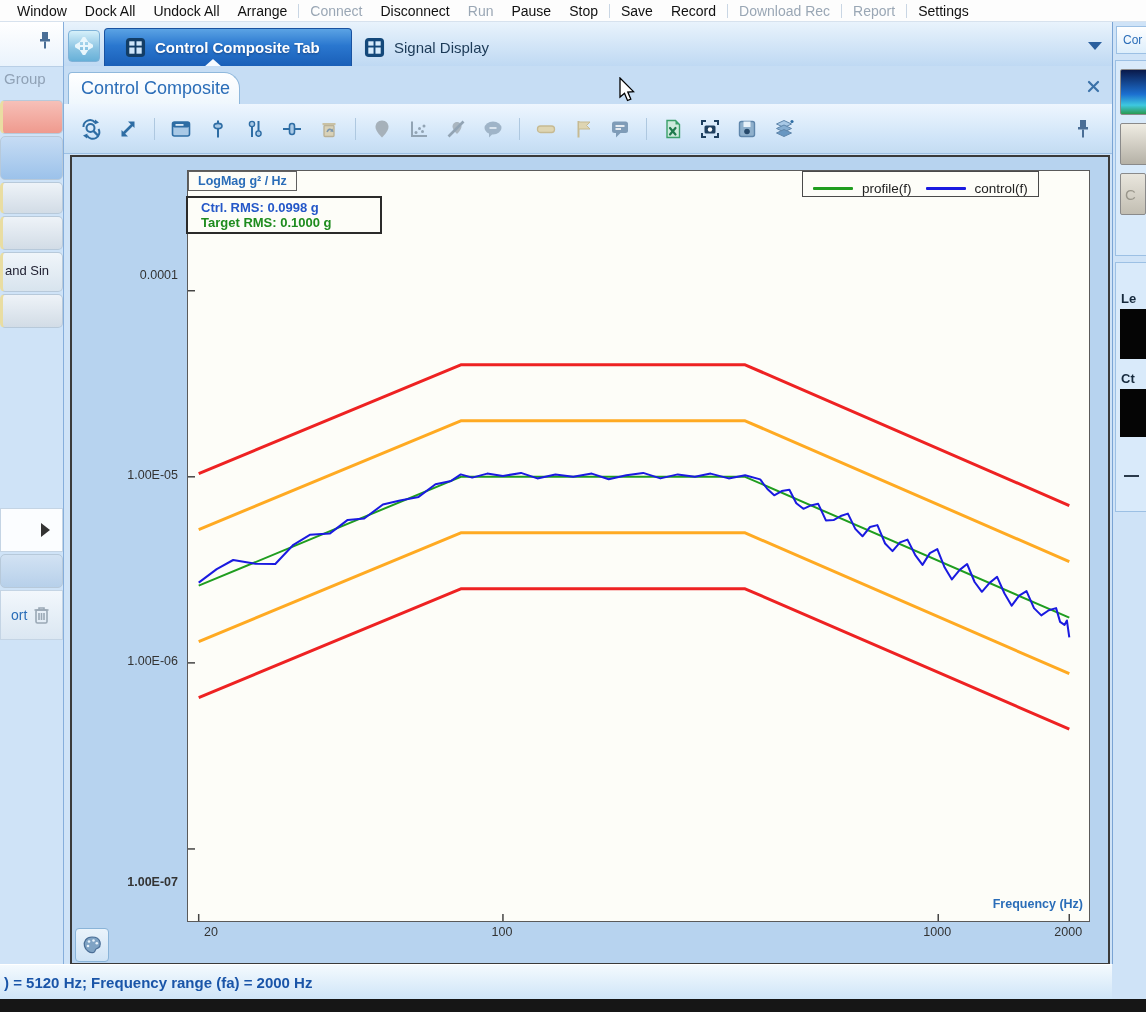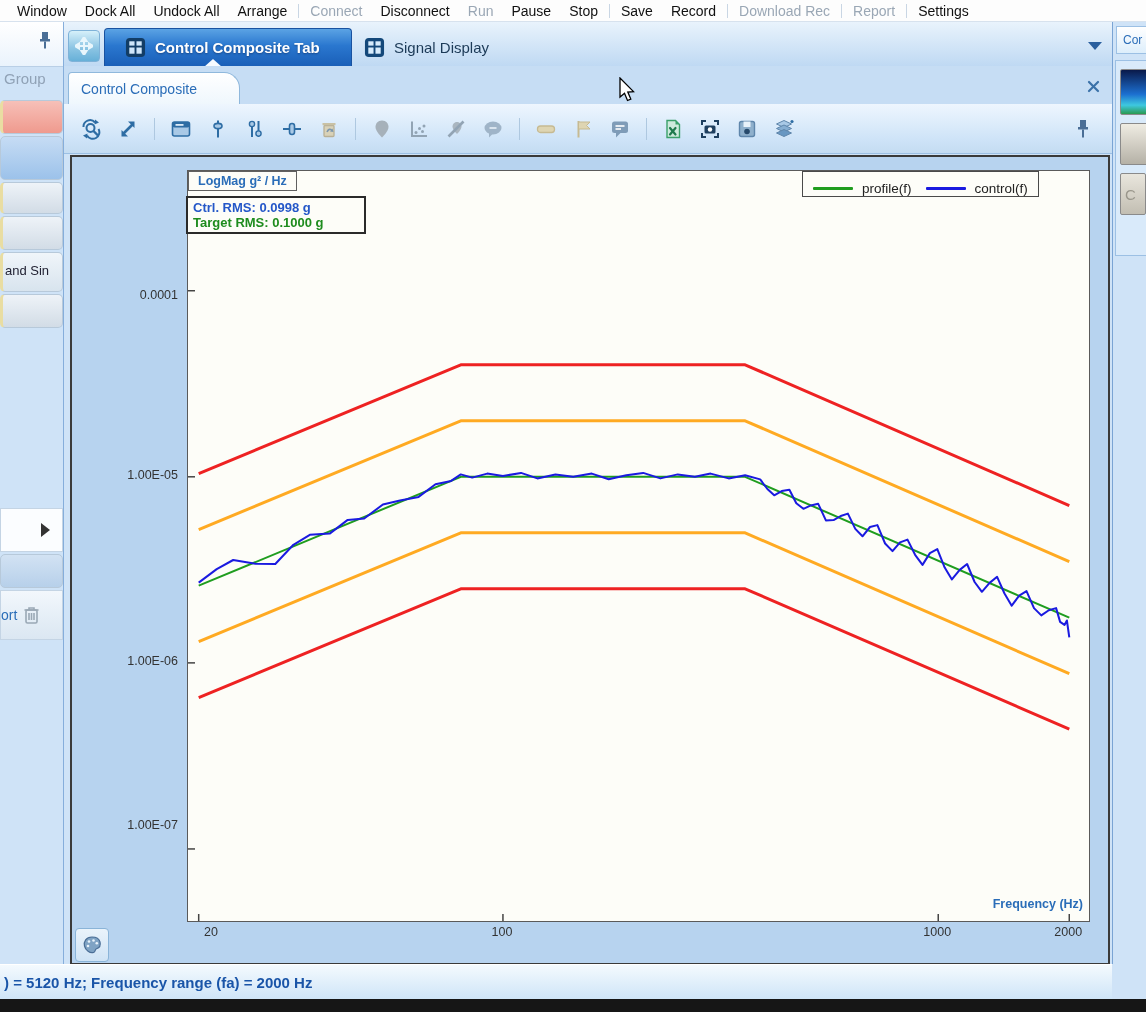--- a/index.html
+++ b/index.html
@@ -34,40 +34,40 @@
   #tab-notch{left:204px;top:59px;width:0;height:0;border-left:9px solid transparent;border-right:9px solid transparent;border-bottom:8px solid #f7fbff}
   #tab-inactive{left:360px;top:28px;width:160px;height:38px;display:flex;align-items:center;gap:9px;padding-left:4px;box-sizing:border-box}
   #tab-inactive .tlabel{color:#1c3a57;font-size:15px}
   .grid-ic{width:21px;height:21px}
   #tab-chevron{left:1088px;top:42px;width:0;height:0;border-left:7px solid transparent;border-right:7px solid transparent;border-top:8px solid #2a5f9e}
 
   #docrow{left:64px;top:66px;width:1048px;height:38px;background:#c6ddf4}
   #doc-tab{left:68px;top:72px;width:172px;height:32px;background:linear-gradient(#ffffff,#eff7fd);
     border:1px solid #8fb8dc;border-bottom:none;border-radius:4px 16px 0 0;
     display:flex;align-items:center;padding-left:12px;box-sizing:border-box}
-  #doc-tab span{color:#2a6db8;font-size:14px}
+  #doc-tab span{color:#2a6db8;font-size:18px}
   #doc-close{left:1083px;top:76px;width:20px;height:20px;display:flex;align-items:center;justify-content:center}
 
   #toolbar{left:64px;top:104px;width:1048px;height:50px;background:linear-gradient(#eef6fe,#cfe4f8 70%,#c4dcf2);
     border-bottom:1px solid #9cc0e4;display:flex;align-items:center;gap:15px;padding-left:16px;box-sizing:border-box}
   .ticon{width:22px;height:22px;flex:0 0 auto}
   .tsep{width:1px;height:22px;background:#aec8e0;flex:0 0 auto}
   #toolbar-pin{position:absolute;left:1072px;top:118px;width:22px;height:22px}
 
   
   #plot-container{left:70px;top:155px;width:1036px;height:806px;border:2px solid #3a3a3a;background:#b7d3ef}
   #plot-frame{left:187px;top:170px;width:901px;height:750px;border:1px solid #5a5a5a;background:#fdfdf8}
   #plot-svg{position:absolute;left:0;top:0}
   #ylabels{left:96px;top:170px;width:86px;height:750px}
   #ylabels span{position:absolute;right:4px;font-size:12.5px;color:#333;white-space:nowrap}
   #xlabels{left:187px;top:925px;width:901px;height:20px}
   #xlabels span{position:absolute;transform:translateX(-50%);font-size:12.5px;color:#333;white-space:nowrap}
   #logmag-box{left:188px;top:171px;border:1px solid #606060;background:#fdfdf8;padding:2px 9px;
     color:#2a6db8;font-weight:700;font-size:12.5px}
-  #rms-box{left:186px;top:196px;width:166px;border:2px solid #2a2a2a;background:#fdfdf8;padding:2px 5px}
+  #rms-box{left:186px;top:196px;width:166px;border:2px solid #2a2a2a;background:#fdfdf8;padding:2px 13px}
   #rms-box .ctrl{color:#2457c8;font-weight:700;font-size:13px;white-space:nowrap}
   #rms-box .tgt{color:#1e8c1e;font-weight:700;font-size:13px;white-space:nowrap}
   #legend-box{left:802px;top:171px;height:24px;border:1px solid #4a4a4a;background:#fdfdf8;
     display:flex;align-items:flex-end;gap:14px;padding:0 10px}
   .legend-item{display:flex;align-items:center;gap:9px}
   .legend-item .sw{width:40px;height:3px;border-radius:1px}
   .legend-item .lt{font-size:13.5px;color:#222}
   #freq-label{left:930px;top:897px;width:153px;text-align:right;color:#2a6db8;font-weight:700;font-size:12.5px}
   #palette-btn{left:75px;top:928px;width:32px;height:32px;border:1px solid #8ab4d8;border-radius:4px;
     background:linear-gradient(#eaf3fb,#cfe3f5);display:flex;align-items:center;justify-content:center}
@@ -132,21 +132,21 @@
   <div class="sb" style="top:160px;height:32px"></div>
   <div class="sb" style="top:194px;height:34px"></div>
   <div class="sb" style="top:230px;height:40px;background:linear-gradient(#f0f5fa,#d8e4ee)">
     <span class="sb-label">and Sin</span>
   </div>
   <div class="sb" style="top:272px;height:34px"></div>
   <div style="position:absolute;left:0;top:486px;width:63px;height:44px;background:#fbfdff;border:1px solid #c4d4e4;box-sizing:border-box">
     <span style="position:absolute;right:12px;top:14px;width:0;height:0;border-top:7px solid transparent;border-bottom:7px solid transparent;border-left:9px solid #333"></span>
   </div>
   <div class="sb" style="top:532px;height:34px;background:linear-gradient(#d2e2f3,#b7d0ea);border-left:1px solid #b7c9da"></div>
-  <div style="position:absolute;left:0;top:568px;width:63px;height:50px;background:linear-gradient(#f2f7fc,#dbe7f2);border:1px solid #c4d4e4;box-sizing:border-box;display:flex;align-items:center;gap:5px;padding-left:0">
+  <div style="position:absolute;left:0;top:568px;width:63px;height:50px;background:linear-gradient(#f2f7fc,#dbe7f2);border:1px solid #c4d4e4;box-sizing:border-box;display:flex;align-items:center;gap:5px;padding-left:10px">
     <span style="color:#2a6db8;font-size:14px">ort</span>
     <svg width="19" height="22" viewBox="0 0 19 22">
       <g fill="none" stroke="#9aa8b5" stroke-width="1.6">
         <rect x="4" y="6" width="11" height="13" rx="1.5"></rect>
           <line x1="2.5" y1="6" x2="16.5" y2="6"></line>
         <line x1="7" y1="9" x2="7" y2="16"></line>
           <line x1="9.5" y1="9" x2="9.5" y2="16"></line>
           <line x1="12" y1="9" x2="12" y2="16"></line>
         <path d="M7,6 V4 h5 v2"></path>
       </g>
@@ -337,24 +337,24 @@
       <line x1="0" x2="7" y1="305.8027246793399" y2="305.8027246793399" stroke="#444" stroke-width="1.5"></line>
       <line x1="0" x2="7" y1="491.8760622658939" y2="491.8760622658939" stroke="#444" stroke-width="1.5"></line>
       <line x1="0" x2="7" y1="677.9493998524478" y2="677.9493998524478" stroke="#444" stroke-width="1.5"></line>
       <line x1="10.694253326462412" x2="10.694253326462412" y1="743" y2="750" stroke="#444" stroke-width="1.5"></line>
       <line x1="314.94791793934854" x2="314.94791793934854" y1="743" y2="750" stroke="#444" stroke-width="1.5"></line>
       <line x1="750.2365036089291" x2="750.2365036089291" y1="743" y2="750" stroke="#444" stroke-width="1.5"></line>
       <line x1="881.2714246656234" x2="881.2714246656234" y1="743" y2="750" stroke="#444" stroke-width="1.5"></line>
     </svg>
 </div>
 <div id="ylabels" class="abs">
-    <span style="top: 118px;">0.0001</span>
+    <span style="top: 98px;">0.0001</span>
     <span style="top: 297.803px;">1.00E-05</span>
     <span style="top: 483.876px;">1.00E-06</span>
-    <span style="top: 648px;">1.00E-07</span>
+    <span style="top: 705px; font-weight: bold;">1.00E-07</span>
   </div>
 <div id="xlabels" class="abs">
     <span style="left: 24px;">20</span>
     <span style="left: 314.948px;">100</span>
     <span style="left: 750.237px;">1000</span>
     <span style="left: 881.271px;">2000</span>
   </div>
 <div id="logmag-box" class="abs">LogMag g² / Hz</div>
 <div id="rms-box" class="abs">
   <div class="ctrl">Ctrl. RMS: 0.0998 g</div>
@@ -390,17 +390,24 @@
 
 <div id="right-panel" class="abs">
   <div id="rp-header">Cor</div>
   <div class="rp-frame" style="top:38px;height:196px">
     <div class="rp-thumb" style="top:8px;height:44px;background:linear-gradient(#0a1a4a,#1c6fd0 55%,#3ec8e0 80%,#2a9a50)"></div>
     <div class="rp-thumb" style="top:62px;height:40px;background:linear-gradient(#efece2,#b5b1a6)"></div>
     <div class="rp-thumb" style="top:112px;height:42px;background:linear-gradient(#e9e6dd,#c2beb2);color:#9a978c;font-size:15px;display:flex;align-items:center;justify-content:flex-start;padding-left:4px;box-sizing:border-box">
       <span>C</span>
     </div>
   </div>
+  <div class="rp-frame" style="top:240px;height:250px">
+    <span class="rp-label" style="top:28px">Le</span>
+    <div class="rp-swatch" style="top:46px;height:50px"></div>
+    <span class="rp-label" style="top:108px">Ct</span>
+    <div class="rp-swatch" style="top:126px;height:48px"></div>
+    <div id="rp-dash" style="top:212px"></div>
+  </div>
 </div>
 
 <svg id="mouse-cursor" class="abs" width="20" height="28" viewBox="0 0 20 28">
   <path d="M3,1 L3,20 L7.5,16.2 L10.5,23.5 L13.8,22.1 L10.8,15 L16.5,14.6 Z" fill="#fff" stroke="#000" stroke-width="1.3"></path>
 </svg>
 
 </body></html>

